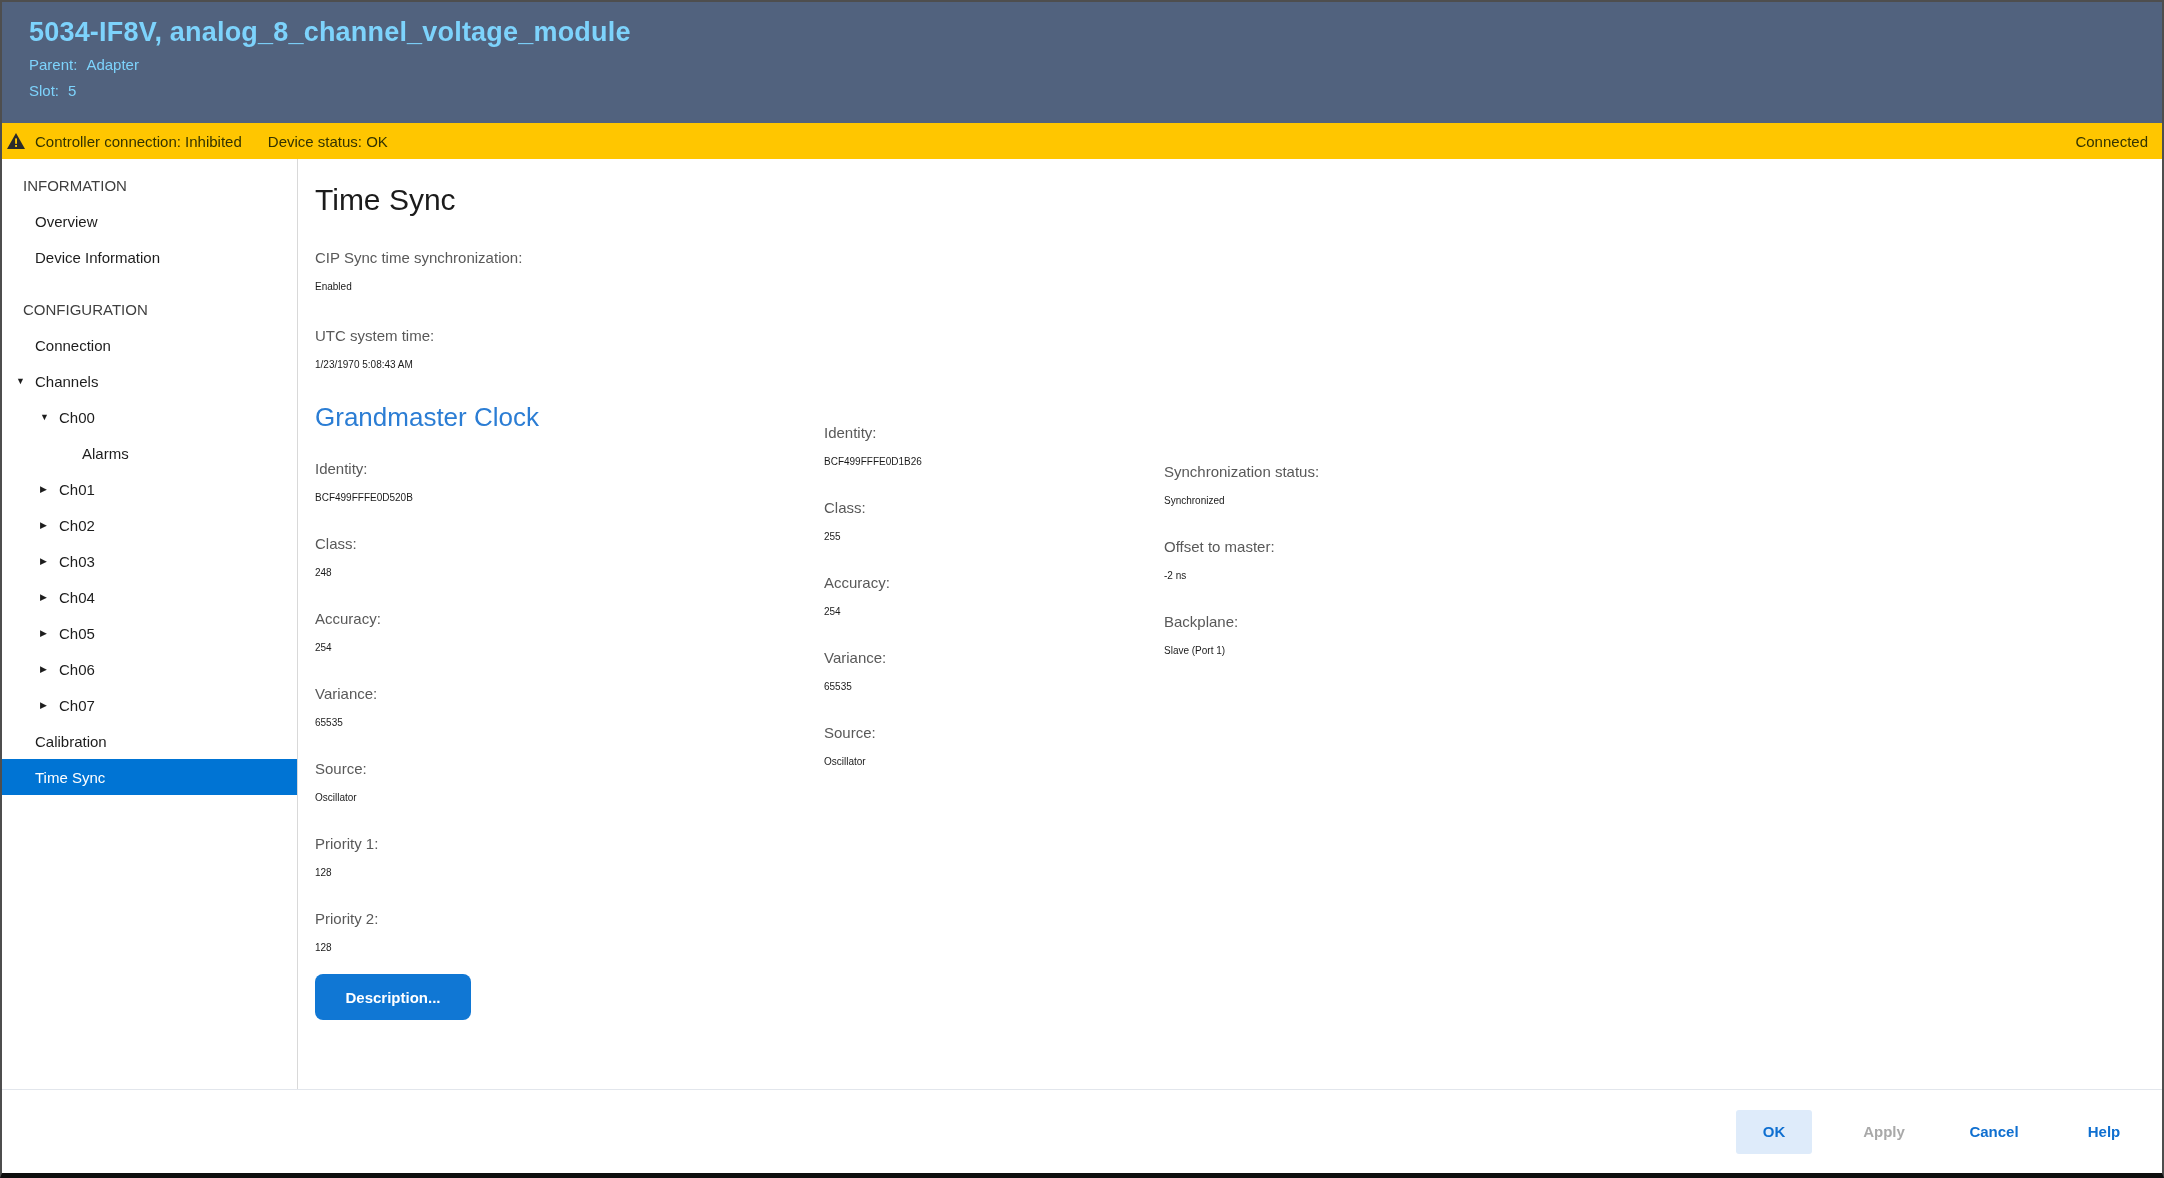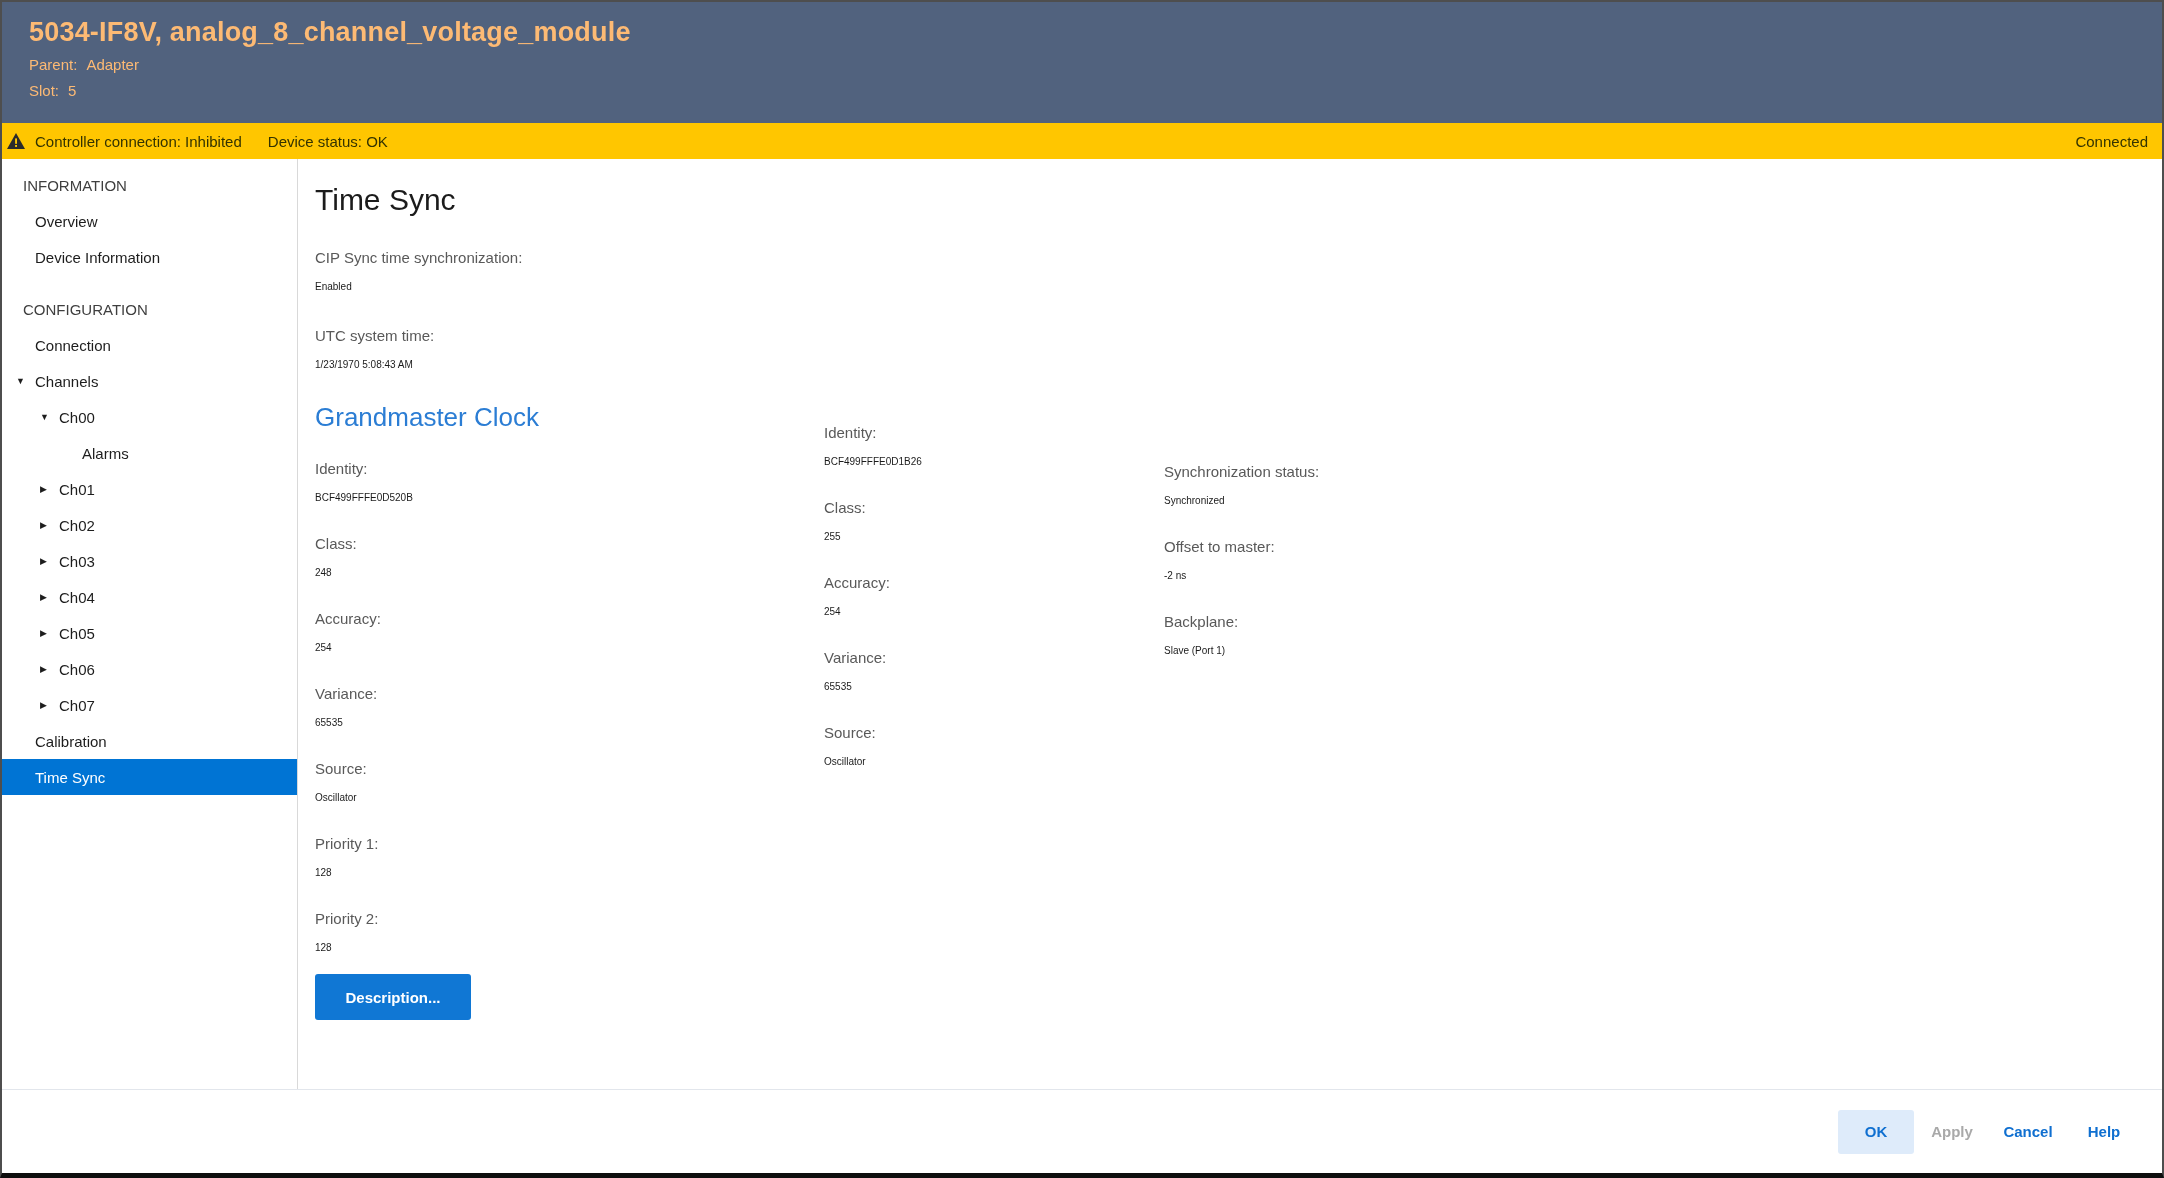--- a/index.html
+++ b/index.html
@@ -9,21 +9,21 @@
     position: relative;
     width: 2164px; height: 1178px;
     background: #ffffff;
     border: 2px solid #4e4e4e;
     border-bottom: 5px solid #0e0e0e;
     overflow: hidden;
   }
   
   .hdr {
     position: absolute; left:0; right:0; top:0; height:121px;
-    background: #51627E; color:#fdba74; padding: 15px 0 0 27px;
+    background: #51627E; color:#7dd3fc; padding: 15px 0 0 27px;
   }
   .hdr .title { font-size: 27px; font-weight: bold; letter-spacing: .2px; }
   .hdr .sub { font-size: 15px; margin-top: 7px; line-height: 19px; }
   .hdr .sub .lbl { margin-right: 9px; }
   
   .statusbar {
     position: absolute; left:0; right:0; top:121px; height:36px;
     background: #FFC600; color:#333300;
     display: flex; align-items: center;
     padding: 0 14px 0 5px; font-size: 15px;
@@ -56,30 +56,30 @@
   .pair .pvalue { font-size:10px; color:#1b1b1b; line-height:24px; margin-top:4px; }
   .pair.top { margin-top: 24px; }
   .cols { display:flex; margin-top: 22px; }
   .col1 { width: 509px; }
   .col2 { width: 340px; }
   .col3 { padding-top: 39px; }
   .col h2 { font-size: 26px; font-weight: 400; color:#2B7DD4; line-height: 36px; margin-bottom: 17px; }
   .col .pair { margin-top: 21px; }
   .desc-btn {
     margin-top: 14px; width: 156px; height: 46px;
-    background: #1077D4; color: #fff; border: none; border-radius: 3px;
+    background: #1077D4; color: #fff; border: none; border-radius: 8px;
     font-family: "Liberation Sans", sans-serif; font-size: 15px; font-weight: bold;
     cursor: pointer;
   }
   
   .footer {
     position: absolute; left:0; right:0; bottom:0; height:84px;
     background:#fff; border-top: 1px solid #e2e6ec;
     display:flex; align-items:center; justify-content:flex-end;
-    padding-right: 20px;
+    gap: 34px; padding-right: 20px;
   }
   .fbtn {
     min-width: 76px; height: 44px; border: none; background: transparent;
     font-family: "Liberation Sans", sans-serif; font-size: 15px; font-weight: 600;
     color: #0F6FD0; cursor: pointer; border-radius: 3px; text-align:center;
   }
   .fbtn.primary { background: #DEEBFA; }
   .fbtn.disabled { color: #A9A9A9; cursor: default; }
 </style>
 </head>

